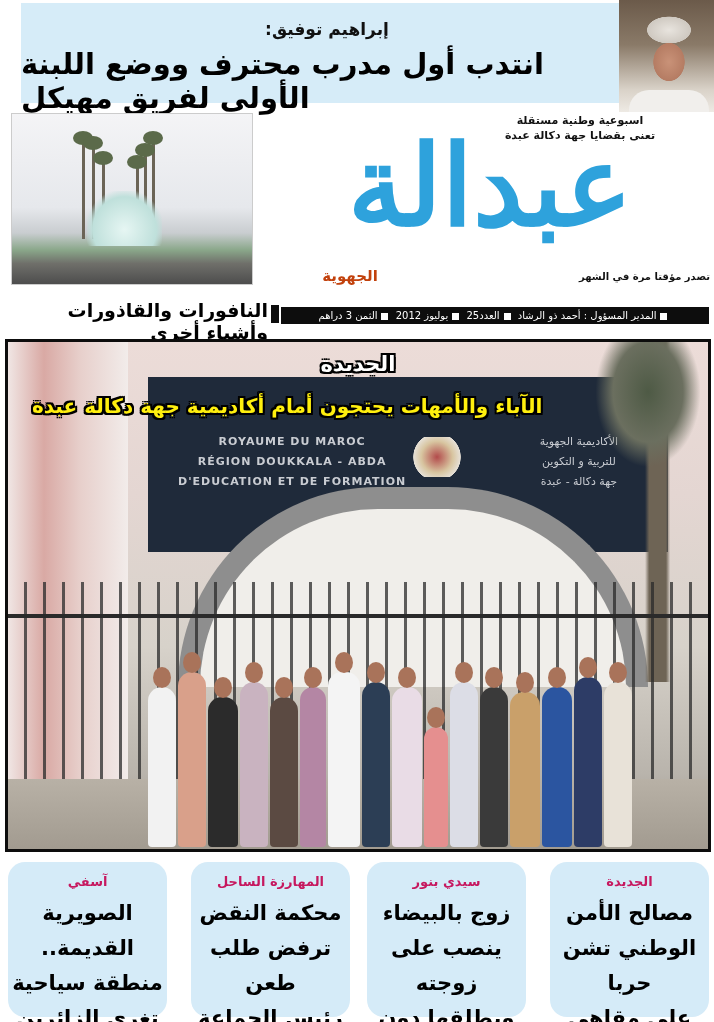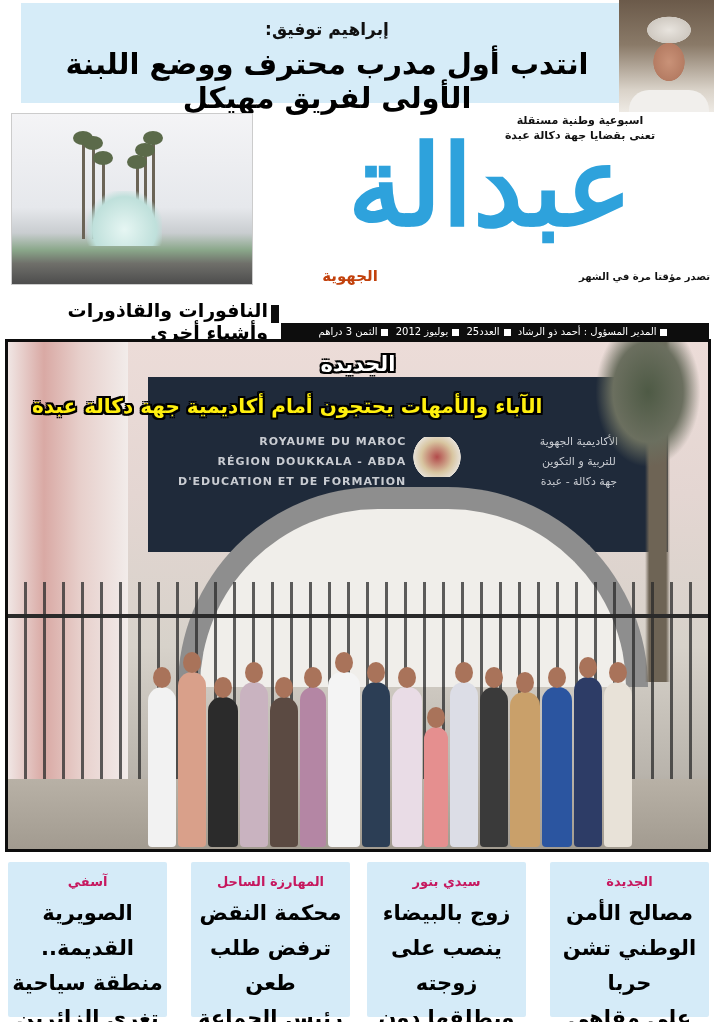--- a/index.html
+++ b/index.html
@@ -9,21 +9,21 @@
   
   .top-banner {
     position: absolute; left: 21px; top: 3px; width: 612px; height: 100px;
     background: #d6ecf8;
   }
   .top-kicker {
     position: absolute; left: 0; right: 0; top: 16px; text-align: center;
     font-weight: bold; font-size: 17px; color: #111;
   }
   .top-headline {
-    position: absolute; left: 0; right: 0; top: 44px; text-align: center;
+    position: absolute; left: 0; right: 0; top: 44px; text-align: left;
     font-weight: bold; font-size: 29px; color: #000; letter-spacing: -0.5px;
   }
   .portrait {
     position: absolute; left: 619px; top: 0; width: 95px; height: 112px;
     background:
       radial-gradient(ellipse 28px 34px at 50px 62px, #c99278 0%, #b57c63 55%, transparent 57%),
       radial-gradient(ellipse 36px 22px at 50px 30px, #e8e4de 0%, #cfc9c1 60%, transparent 62%),
       linear-gradient(180deg, #6b5a4a 0%, #8a7a68 40%, #d9d2c8 80%, #eeeae4 100%);
   }
   .portrait .shirt {
@@ -66,21 +66,21 @@
     position: absolute; left: 310px; top: 267px; width: 80px; text-align: center;
     font-weight: bold; font-size: 15px; color: #c2410c;
   }
   .frequency {
     position: absolute; left: 560px; top: 271px; width: 150px; text-align: right;
     font-weight: bold; font-size: 10px; color: #111;
   }
   .info-bar {
     position: absolute; left: 281px; top: 307px; width: 428px; height: 17px;
     background: #0d0d0d; color: #fff; font-size: 10px; line-height: 17px;
-    text-align: center; white-space: nowrap; margin-top: 16px;
+    text-align: center; white-space: nowrap;
   }
   .info-bar .sq { display: inline-block; width: 7px; height: 7px; background: #fff; margin: 0 4px; vertical-align: middle; }
   .divider-block {
     position: absolute; left: 271px; top: 305px; width: 8px; height: 18px; background: #0d0d0d;
   }
 
   
   .main-photo {
     position: absolute; left: 5px; top: 339px; width: 706px; height: 513px;
     border: 3px solid #0d0d0d; overflow: hidden;
@@ -89,21 +89,21 @@
   .wall-left {
     position: absolute; left: 0; top: 0; width: 120px; height: 100%;
     background: linear-gradient(90deg, #f0e6e4 0%, #d9a9a4 30%, #e7cfcb 60%, #f2ecea 100%);
   }
   .sign-board {
     position: absolute; left: 140px; top: 35px; width: 520px; height: 175px;
     background: #1f2a3a;
   }
   .sign-text-fr {
     position: absolute; left: 30px; top: 55px; color: #c9ccd2; font-weight: bold;
-    font-size: 11px; line-height: 20px; direction: ltr; text-align: right; letter-spacing: 1px;
+    font-size: 11px; line-height: 20px; direction: ltr; text-align: center; letter-spacing: 1px;
   }
   .sign-text-ar {
     position: absolute; right: 50px; top: 55px; color: #c9ccd2; font-size: 11px;
     line-height: 20px; text-align: center;
   }
   .emblem {
     position: absolute; left: 265px; top: 60px; width: 48px; height: 40px;
     background: radial-gradient(circle, #b24b4b 0%, #d8c5a0 50%, #e6e0d6 75%, transparent 77%);
   }
   .arch {
@@ -148,21 +148,21 @@
   .main-headline {
     position: absolute; left: 0; right: 0; top: 52px; text-align: left;
     font-weight: bold; font-size: 20px; color: #ffef0e; letter-spacing: -0.5px;
     text-shadow: -2px -2px 0 #000, 2px -2px 0 #000, -2px 2px 0 #000, 2px 2px 0 #000, 0 2px 0 #000, 0 -2px 0 #000, 2px 0 0 #000, -2px 0 0 #000;
     margin-left: 24px;
   }
 
   
   .box {
     position: absolute; top: 862px; width: 159px; height: 155px;
-    background: #d5ebf8; border-radius: 2px;
+    background: #d5ebf8; border-radius: 17px;
     text-align: center;
   }
   .box .loc {
     margin-top: 12px; font-weight: bold; font-size: 13px; color: #c6185f;
   }
   .box .hl {
     margin-top: 7px; font-weight: bold; font-size: 21px; line-height: 35px; color: #000;
     letter-spacing: -0.5px;
   }
 </style>

